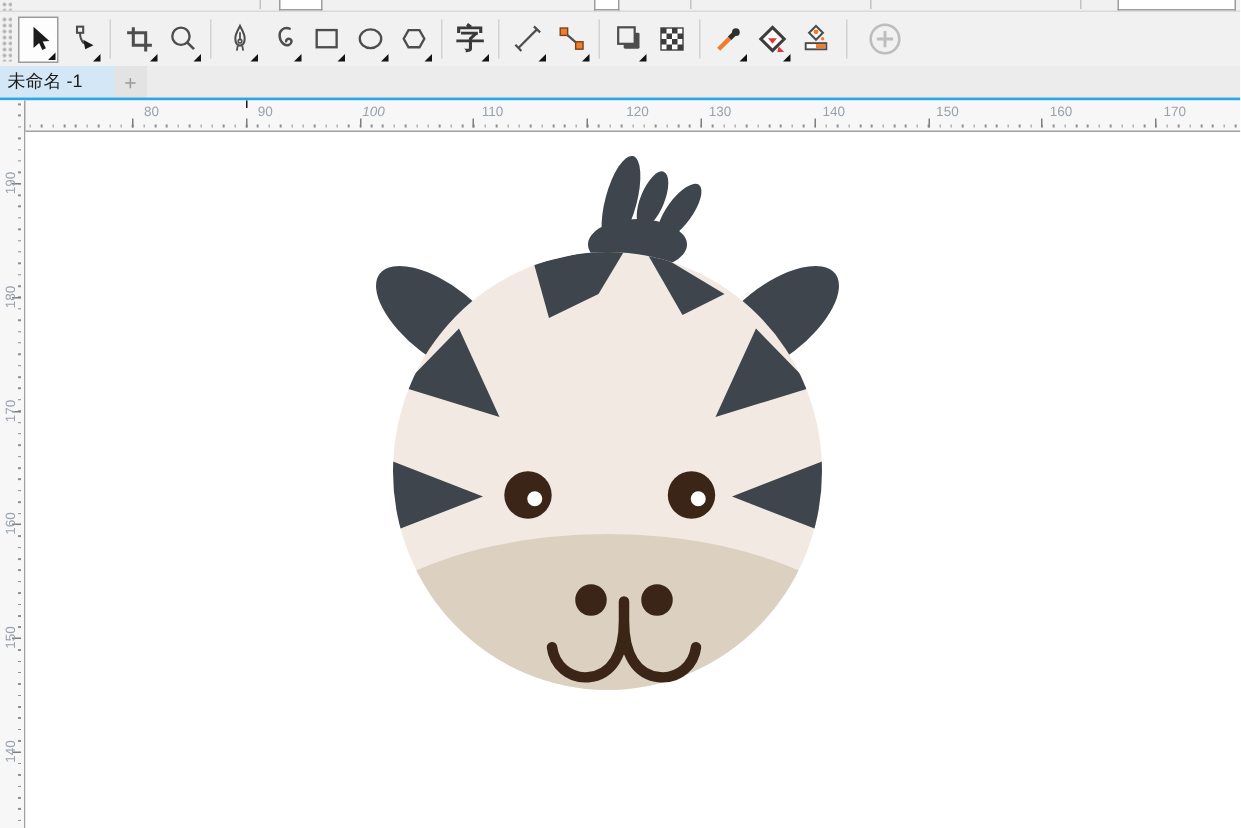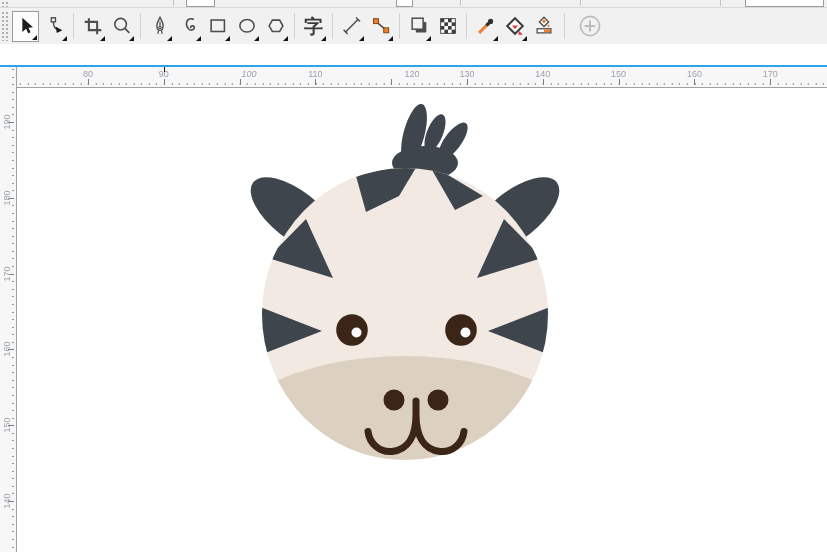--- a/index.html
+++ b/index.html
@@ -33,21 +33,21 @@
   .newtab{width:22px;height:21px;background:#e3e3e3;color:#9a9a9a;font-size:14px;
           display:flex;align-items:center;justify-content:center;flex:none;}
   .blueline{position:absolute;left:0;top:65px;width:827px;height:2px;background:#2ba7e8;}
 
   
   .corner{position:absolute;left:0;top:67px;width:17px;height:21px;background:#f7f7f7;}
   .hruler{position:absolute;left:17px;top:67px;width:810px;height:21px;background:#f7f7f7;
           border-bottom:1px solid #a0a0a0;box-sizing:border-box;}
   .hdots{position:absolute;left:0;bottom:2px;height:2px;width:100%;}
   .htick{position:absolute;bottom:2px;width:1px;height:6px;background:#7e7e7e;}
-  .hlabel{position:absolute;top:2px;transform:translateX(-50%);font-size:9px;color:#99a2ac;}
+  .hlabel{position:absolute;top:2px;transform:translateX(-50%);font-size:9px;color:#99a2ac;margin-left:13px;}
   .hcursor{position:absolute;top:0;width:1px;height:5px;background:#1a1a1a;}
   .vruler{position:absolute;left:0;top:67px;width:17px;height:485px;background:#f7f7f7;
           border-right:1px solid #a0a0a0;box-sizing:border-box;}
   .vdots{position:absolute;right:2px;top:0;width:2px;height:100%;}
   .vtick{position:absolute;right:2px;height:1px;width:6px;background:#7e7e7e;}
   .vlabel{position:absolute;left:-4px;width:22px;height:12px;text-align:center;
           transform:rotate(-90deg);font-size:9px;color:#99a2ac;line-height:12px;}
 
   
   .canvas{position:absolute;left:17px;top:88px;width:810px;height:464px;background:#ffffff;}
@@ -210,39 +210,47 @@
         <div class="tool">
           <svg viewBox="0 0 24 24" width="26" height="26">
             <circle cx="12" cy="12" r="8.8" fill="none" stroke="#bdbdbd" stroke-width="1.6"></circle>
             <line x1="12" y1="7" x2="12" y2="17" stroke="#bdbdbd" stroke-width="1.8"></line>
             <line x1="7" y1="12" x2="17" y2="12" stroke="#bdbdbd" stroke-width="1.8"></line>
           </svg>
         </div>
       </div>
   </div>
 
+  <div class="tabbar">
+    <div class="tab">
+      <span>未命名 -1</span>
+    </div>
+    <div class="newtab">
+      <span>+</span>
+    </div>
+  </div>
   <div class="blueline"></div>
 
   <div class="corner">
     <svg width="16" height="18" viewBox="0 0 16 18">
       <line x1="11.5" y1="12.5" x2="5" y2="6" stroke="#6a6a6a" stroke-width="1.2" stroke-dasharray="2 1.4"></line>
       <path d="M2.5 2.5 L8 3 L3 8 Z" fill="#6a6a6a"></path>
       <line x1="3" y1="11" x2="3" y2="15" stroke="#6a6a6a" stroke-width="1" stroke-dasharray="1.5 1.2"></line>
       <line x1="9" y1="15" x2="13" y2="15" stroke="#6a6a6a" stroke-width="1" stroke-dasharray="1.5 1.2"></line>
     </svg>
   </div>
 
   <div class="hruler">
     <div class="hdots" id="hdots" style="background-image: repeating-linear-gradient(90deg, rgb(143, 143, 143) 0px, rgb(143, 143, 143) 1px, transparent 1px, transparent 7.58px); background-position: 2.78px 0px;"></div>
   <div class="htick" style="left: 71px;"></div>
       <div class="hlabel" style="left: 71px;">80</div>
       <div class="htick" style="left: 146.8px;"></div>
       <div class="hlabel" style="left: 146.8px; text-align: center;">90</div>
       <div class="htick" style="left: 222.6px;"></div>
-      <div class="hlabel" style="left: 232px; font-style: italic;">100</div>
+      <div class="hlabel" style="left: 219px; font-style: italic;">100</div>
       <div class="htick" style="left: 298.4px;"></div>
       <div class="hlabel" style="left: 298.4px; text-align: center;">110</div>
       <div class="htick" style="left: 374.2px;"></div>
       <div class="hlabel" style="left: 395px;">120</div>
       <div class="htick" style="left: 450px;"></div>
       <div class="hlabel" style="left: 450px;">130</div>
       <div class="htick" style="left: 525.8px;"></div>
       <div class="hlabel" style="left: 525.8px;">140</div>
       <div class="htick" style="left: 601.6px;"></div>
       <div class="hlabel" style="left: 601.6px;">150</div>

